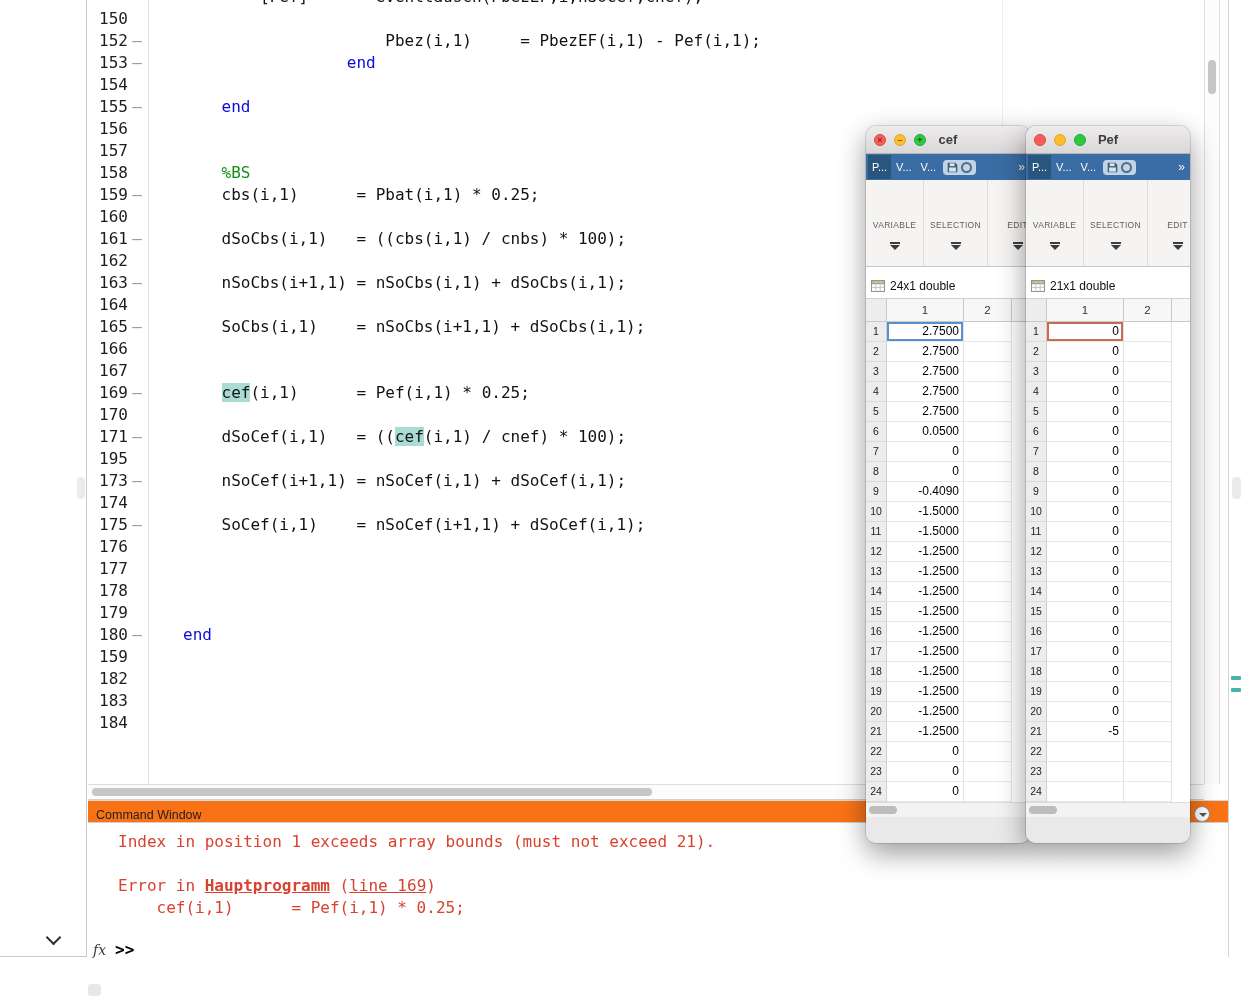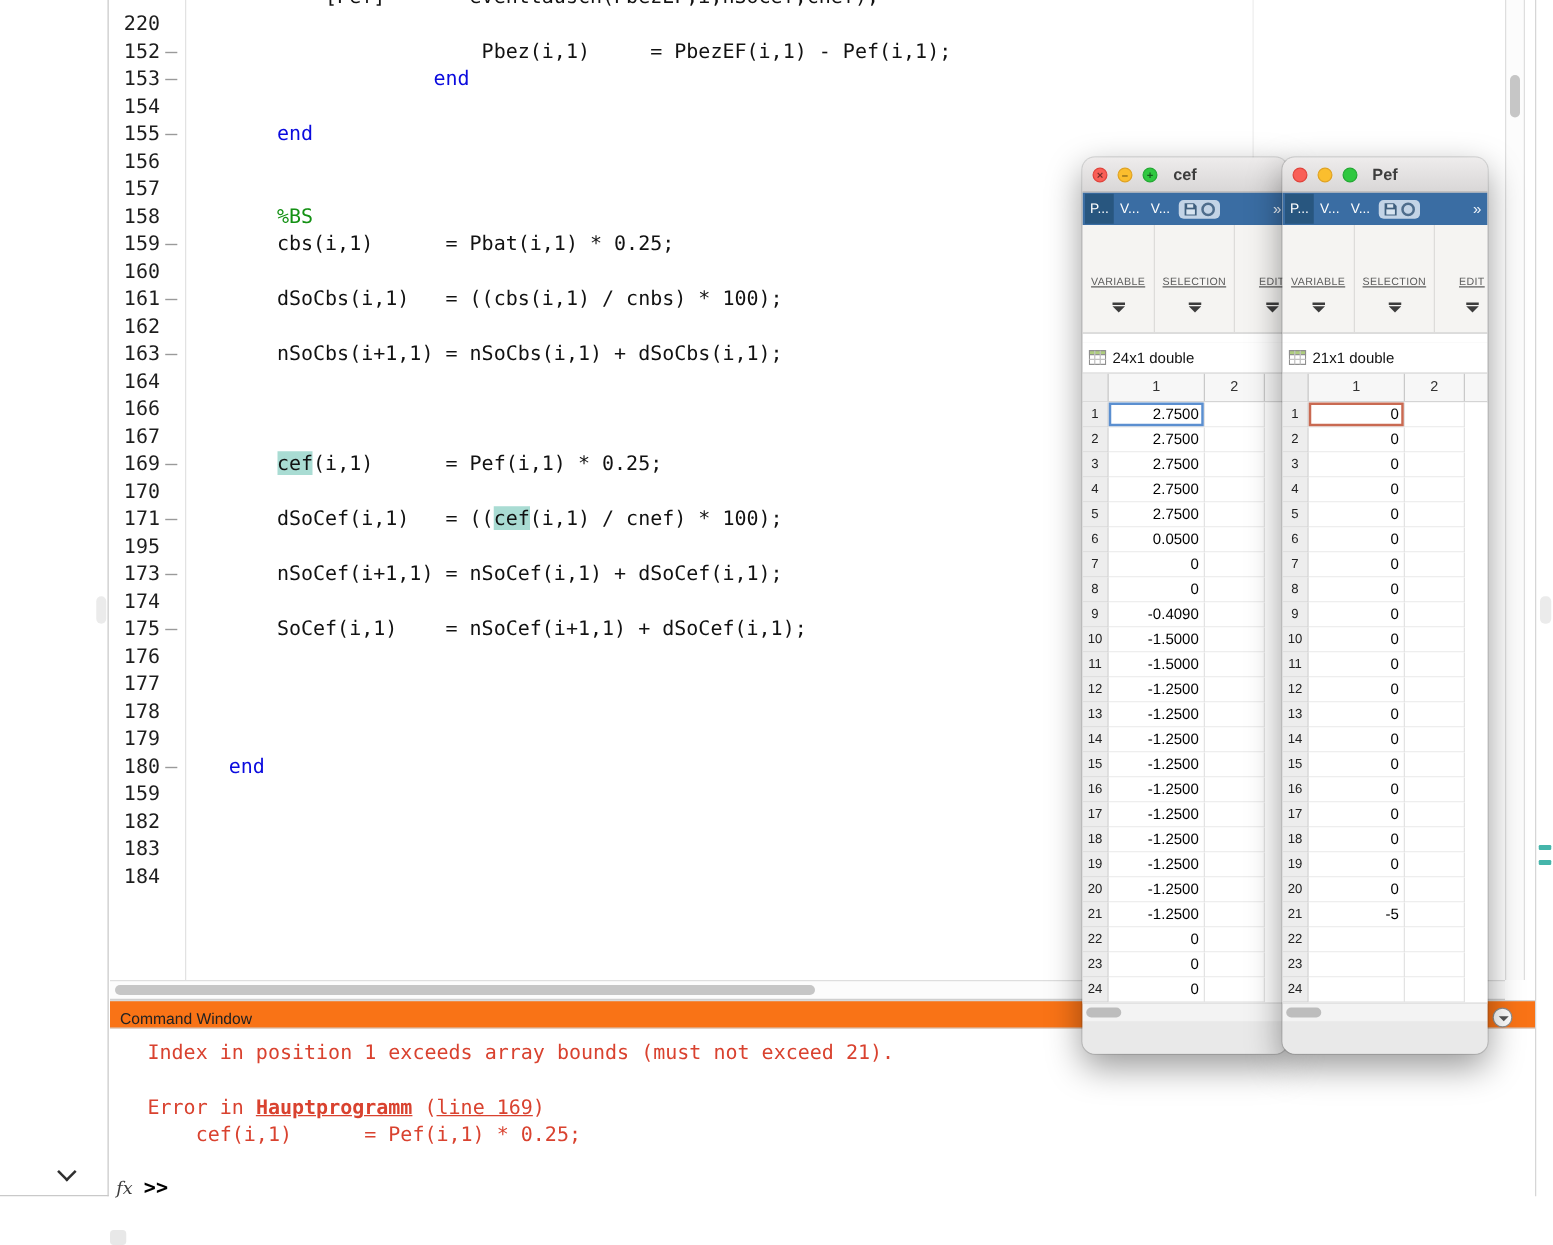--- a/index.html
+++ b/index.html
@@ -83,21 +83,21 @@
   .wtab { color:#fff; font-size:11px; padding:0 4px; line-height:24px; white-space:nowrap; cursor:pointer; }
   .wtab.first { background:#28567f; }
   .qa { display:flex; align-items:center; gap:3px; background:#c3d4e6; border-radius:4px; padding:2px 4px; margin-left:2px; }
   .qicon { display:flex; }
   .ring { width:11px; height:11px; border:2px solid #4e6d8c; border-radius:50%; }
   .ovf { margin-left:auto; color:#eef4fa; font-size:12px; padding-right:3px; cursor:pointer; }
 
   .wribbon { height:87px; background:#f5f4f2; border-bottom:1px solid #c6c6c6; display:flex; }
   .rsec { border-right:1px solid #dddcda; display:flex; flex-direction:column; align-items:center; flex:0 0 auto; }
   .rsec.s0 { width:58px; } .rsec.s1 { width:64px;text-align:center; } .rsec.s2 { width:60px; }
-  .rlabel { margin-top:40px; font-size:8.5px; color:#5d5d5d; letter-spacing:.3px; white-space:nowrap;text-decoration:underline; }
+  .rlabel { margin-top:40px; font-size:8.5px; color:#5d5d5d; letter-spacing:.3px; white-space:nowrap; }
   .rarrow { margin-top:12px; width:10px; height:8px; border-top:2px solid #3c3c3c; position:relative; cursor:pointer; }
   .rarrow::after { content:""; position:absolute; left:0; top:1px; border-left:5px solid transparent;
                    border-right:5px solid transparent; border-top:5px solid #3c3c3c; }
 
   .wgap { height:7px; background:#fff; }
   .wdims { height:25px; background:#fff; border-bottom:1px solid #cfcfcf; display:flex; align-items:center;
            gap:5px; padding-left:5px; font-size:12px; color:#111; }
   .gicon { display:flex; }
 
   .whead { height:23px; display:flex; background:#f7f7f7; border-bottom:1px solid #c9c9c9; font-size:11.5px; color:#333; }
@@ -129,34 +129,35 @@
   <div class="left-strip">
     <span class="left-handle"></span>
     <span class="left-chevron"></span>
   </div>
 
   <div class="editor">
     <div class="gutter-sep"></div>
     <div class="ruler"></div>
     <div class="code-lines">
         <div class="crow"><span class="lnum"></span><span class="ldash"></span><span class="lcode"><span>        [Pef]     = eventtausch(PbezEF,i,nSoCef,cnef);</span></span></div>
-        <div class="crow"><span class="lnum">220</span><span class="ldash"></span><span class="lcode"></span></div>
+        <div class="crow"><span class="lnum">150</span><span class="ldash"></span><span class="lcode"></span></div>
         <div class="crow"><span class="lnum">152</span><span class="ldash">–</span><span class="lcode"><span>                     Pbez(i,1)     = PbezEF(i,1) - Pef(i,1);</span></span></div>
         <div class="crow"><span class="lnum">153</span><span class="ldash">–</span><span class="lcode"><span>                 </span><span class="kw">end</span></span></div>
         <div class="crow"><span class="lnum">154</span><span class="ldash"></span><span class="lcode"></span></div>
         <div class="crow"><span class="lnum">155</span><span class="ldash">–</span><span class="lcode"><span>    </span><span class="kw">end</span></span></div>
         <div class="crow"><span class="lnum">156</span><span class="ldash"></span><span class="lcode"></span></div>
         <div class="crow"><span class="lnum">157</span><span class="ldash"></span><span class="lcode"></span></div>
         <div class="crow"><span class="lnum">158</span><span class="ldash"></span><span class="lcode"><span>    </span><span class="cm">%BS</span></span></div>
         <div class="crow"><span class="lnum">159</span><span class="ldash">–</span><span class="lcode"><span>    cbs(i,1)      = Pbat(i,1) * 0.25;</span></span></div>
         <div class="crow"><span class="lnum">160</span><span class="ldash"></span><span class="lcode"></span></div>
         <div class="crow"><span class="lnum">161</span><span class="ldash">–</span><span class="lcode"><span>    dSoCbs(i,1)   = ((cbs(i,1) / cnbs) * 100);</span></span></div>
         <div class="crow"><span class="lnum">162</span><span class="ldash"></span><span class="lcode"></span></div>
         <div class="crow"><span class="lnum">163</span><span class="ldash">–</span><span class="lcode"><span>    nSoCbs(i+1,1) = nSoCbs(i,1) + dSoCbs(i,1);</span></span></div>
         <div class="crow"><span class="lnum">164</span><span class="ldash"></span><span class="lcode"></span></div>
+        <div class="crow"><span class="lnum">165</span><span class="ldash">–</span><span class="lcode"><span>    SoCbs(i,1)    = nSoCbs(i+1,1) + dSoCbs(i,1);</span></span></div>
         <div class="crow"><span class="lnum">166</span><span class="ldash"></span><span class="lcode"></span></div>
         <div class="crow"><span class="lnum">167</span><span class="ldash"></span><span class="lcode"></span></div>
         <div class="crow"><span class="lnum">169</span><span class="ldash">–</span><span class="lcode"><span>    </span><span class="hl">cef</span><span>(i,1)      = Pef(i,1) * 0.25;</span></span></div>
         <div class="crow"><span class="lnum">170</span><span class="ldash"></span><span class="lcode"></span></div>
         <div class="crow"><span class="lnum">171</span><span class="ldash">–</span><span class="lcode"><span>    dSoCef(i,1)   = ((</span><span class="hl">cef</span><span>(i,1) / cnef) * 100);</span></span></div>
         <div class="crow"><span class="lnum">195</span><span class="ldash"></span><span class="lcode"></span></div>
         <div class="crow"><span class="lnum">173</span><span class="ldash">–</span><span class="lcode"><span>    nSoCef(i+1,1) = nSoCef(i,1) + dSoCef(i,1);</span></span></div>
         <div class="crow"><span class="lnum">174</span><span class="ldash"></span><span class="lcode"></span></div>
         <div class="crow"><span class="lnum">175</span><span class="ldash">–</span><span class="lcode"><span>    SoCef(i,1)    = nSoCef(i+1,1) + dSoCef(i,1);</span></span></div>
         <div class="crow"><span class="lnum">176</span><span class="ldash"></span><span class="lcode"></span></div>

